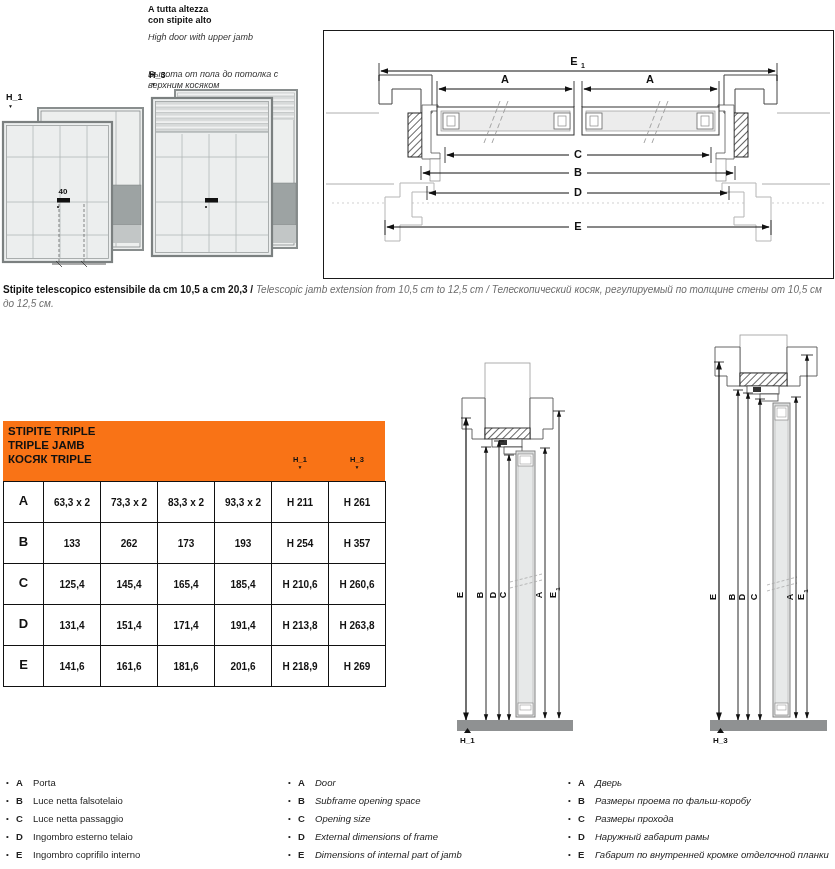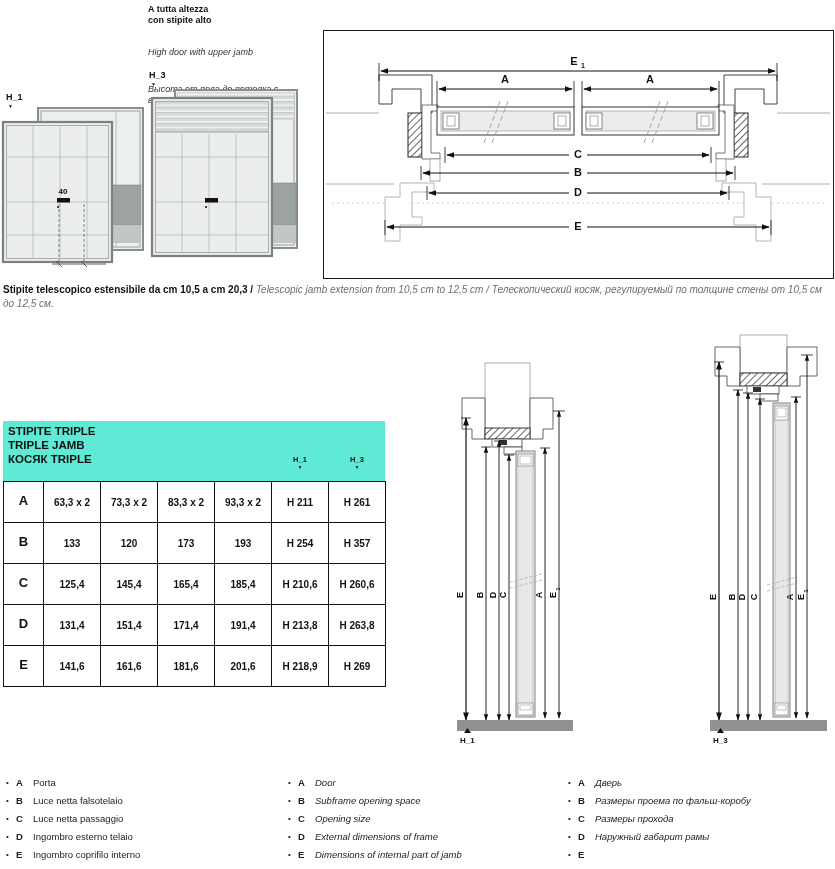--- a/index.html
+++ b/index.html
@@ -3,36 +3,36 @@
 <meta charset="utf-8">
 <style>
   *{margin:0;padding:0;box-sizing:border-box}
   html,body{background:#fff}
   body{font-family:"Liberation Sans",sans-serif;color:#1a1a1a}
   .page{position:relative;width:835px;height:869px;background:#fff;overflow:hidden}
 
   
   .note{position:absolute;left:148px;top:4px;font-size:9px;line-height:11px;color:#222}
   .note .it{font-weight:bold;color:#111}
-  .note .en{font-style:italic;margin-top:21px;color:#333}
+  .note .en{font-style:italic;margin-top:6px;color:#333}
   .note .ru{font-style:italic;margin-top:26px;color:#333}
 
   .hlabel{position:absolute;font-size:9px;font-weight:bold;color:#111;line-height:9px}
   .hlabel .arr{display:block;font-size:5px;line-height:5px;margin-top:2px;margin-left:2px;color:#111}
 
   
   .plan-box{position:absolute;left:323px;top:30px;width:511px;height:249px;border:1.5px solid #1a1a1a;background:#fff}
 
   
   .caption{position:absolute;left:3px;top:283px;width:829px;font-size:10px;line-height:14px}
   .caption .b{font-weight:bold;color:#111}
   .caption .i{font-style:italic;color:#6d6d6d}
 
   
-  .tbl-head{position:absolute;left:3px;top:421px;width:382px;height:60px;background:#5eead4}
+  .tbl-head{position:absolute;left:3px;top:421px;width:382px;height:60px;background:#f97316}
   .tbl-title{position:absolute;left:5px;top:3px;font-size:11.5px;font-weight:bold;line-height:14px;color:#111}
   .tbl-title .i{}
   .tbl-colhead{position:absolute;top:34px;width:40px;text-align:center;font-size:7.5px;font-weight:bold;color:#111}
   .tbl-colhead .arr{display:block;font-size:5px;line-height:5px;margin-top:1px}
 
   
   table.dim{position:absolute;left:3px;top:481px;border-collapse:collapse;table-layout:fixed}
   table.dim td{border:1.4px solid #111;height:41px;text-align:center;vertical-align:middle;
                font-size:10px;font-weight:bold;background:#fff;color:#111}
   table.dim td.key{font-size:13px}
@@ -260,21 +260,21 @@
         <td>63,3 x 2</td>
         <td>73,3 x 2</td>
         <td>83,3 x 2</td>
         <td>93,3 x 2</td>
         <td>H 211</td>
         <td>H 261</td>
       </tr>
       <tr>
         <td class="key"><span>B</span><sub></sub></td>
         <td>133</td>
-        <td>120</td>
+        <td>262</td>
         <td>173</td>
         <td>193</td>
         <td>H 254</td>
         <td>H 357</td>
       </tr>
       <tr>
         <td class="key"><span>C</span><sub></sub></td>
         <td>125,4</td>
         <td>145,4</td>
         <td>165,4</td>
@@ -494,20 +494,21 @@
         <span class="ltext">Размеры прохода</span>
       </div>
     <div class="row">
         <span class="bullet">•</span>
         <span class="lkey"><span>D</span><sub></sub></span>
         <span class="ltext">Наружный габарит рамы</span>
       </div>
     <div class="row">
         <span class="bullet">•</span>
         <span class="lkey"><span>E</span><sub></sub></span>
+        <span class="ltext">Габарит по внутренней кромке отделочной планки</span>
       </div>
     <div class="row">
         <span class="bullet">•</span>
         <span class="lkey"><span>E</span></span>
         <span class="ltext">Габарит по внешней кромке отделочной планки</span>
       </div>
   </div>
 
 </div>
 

